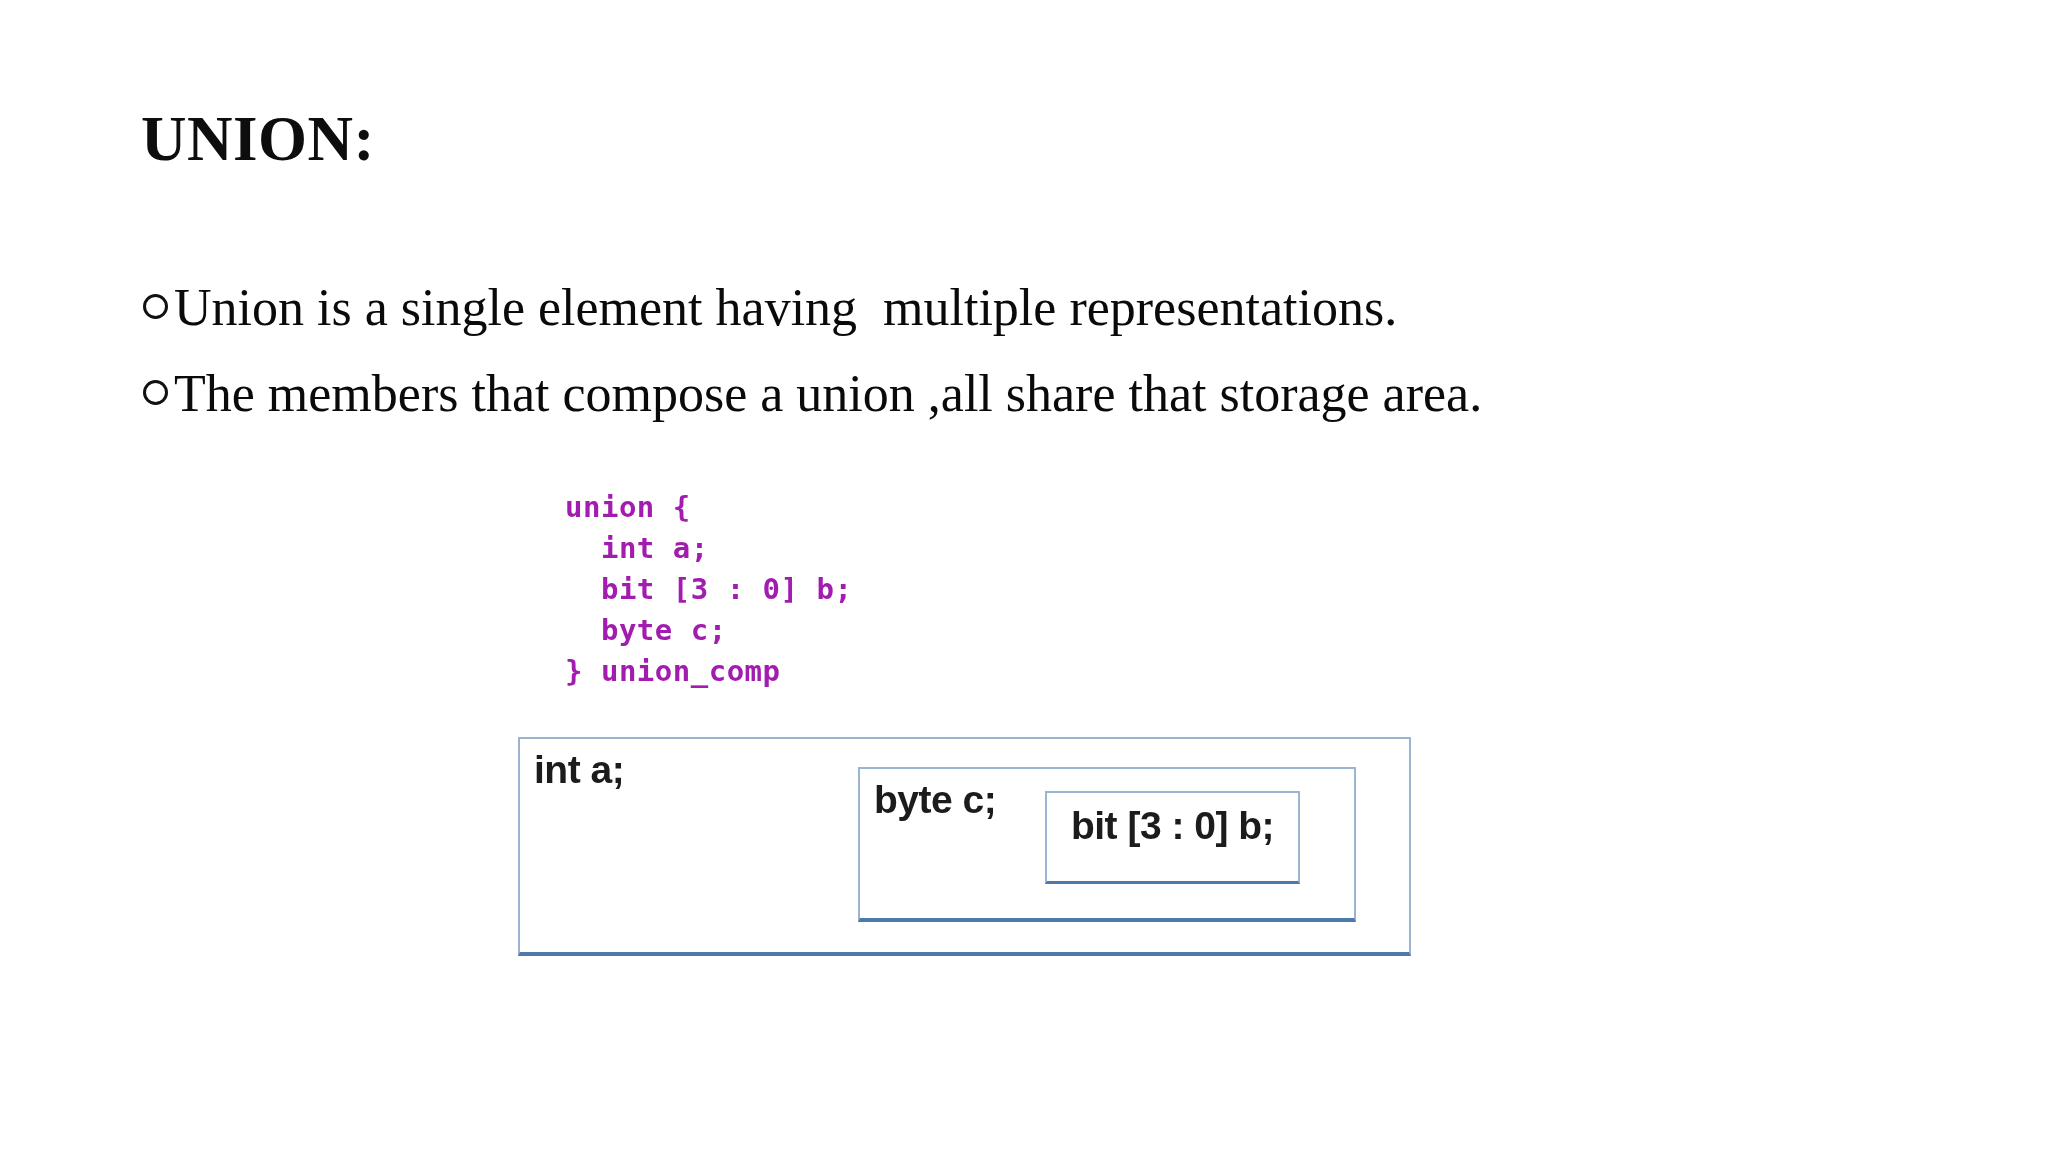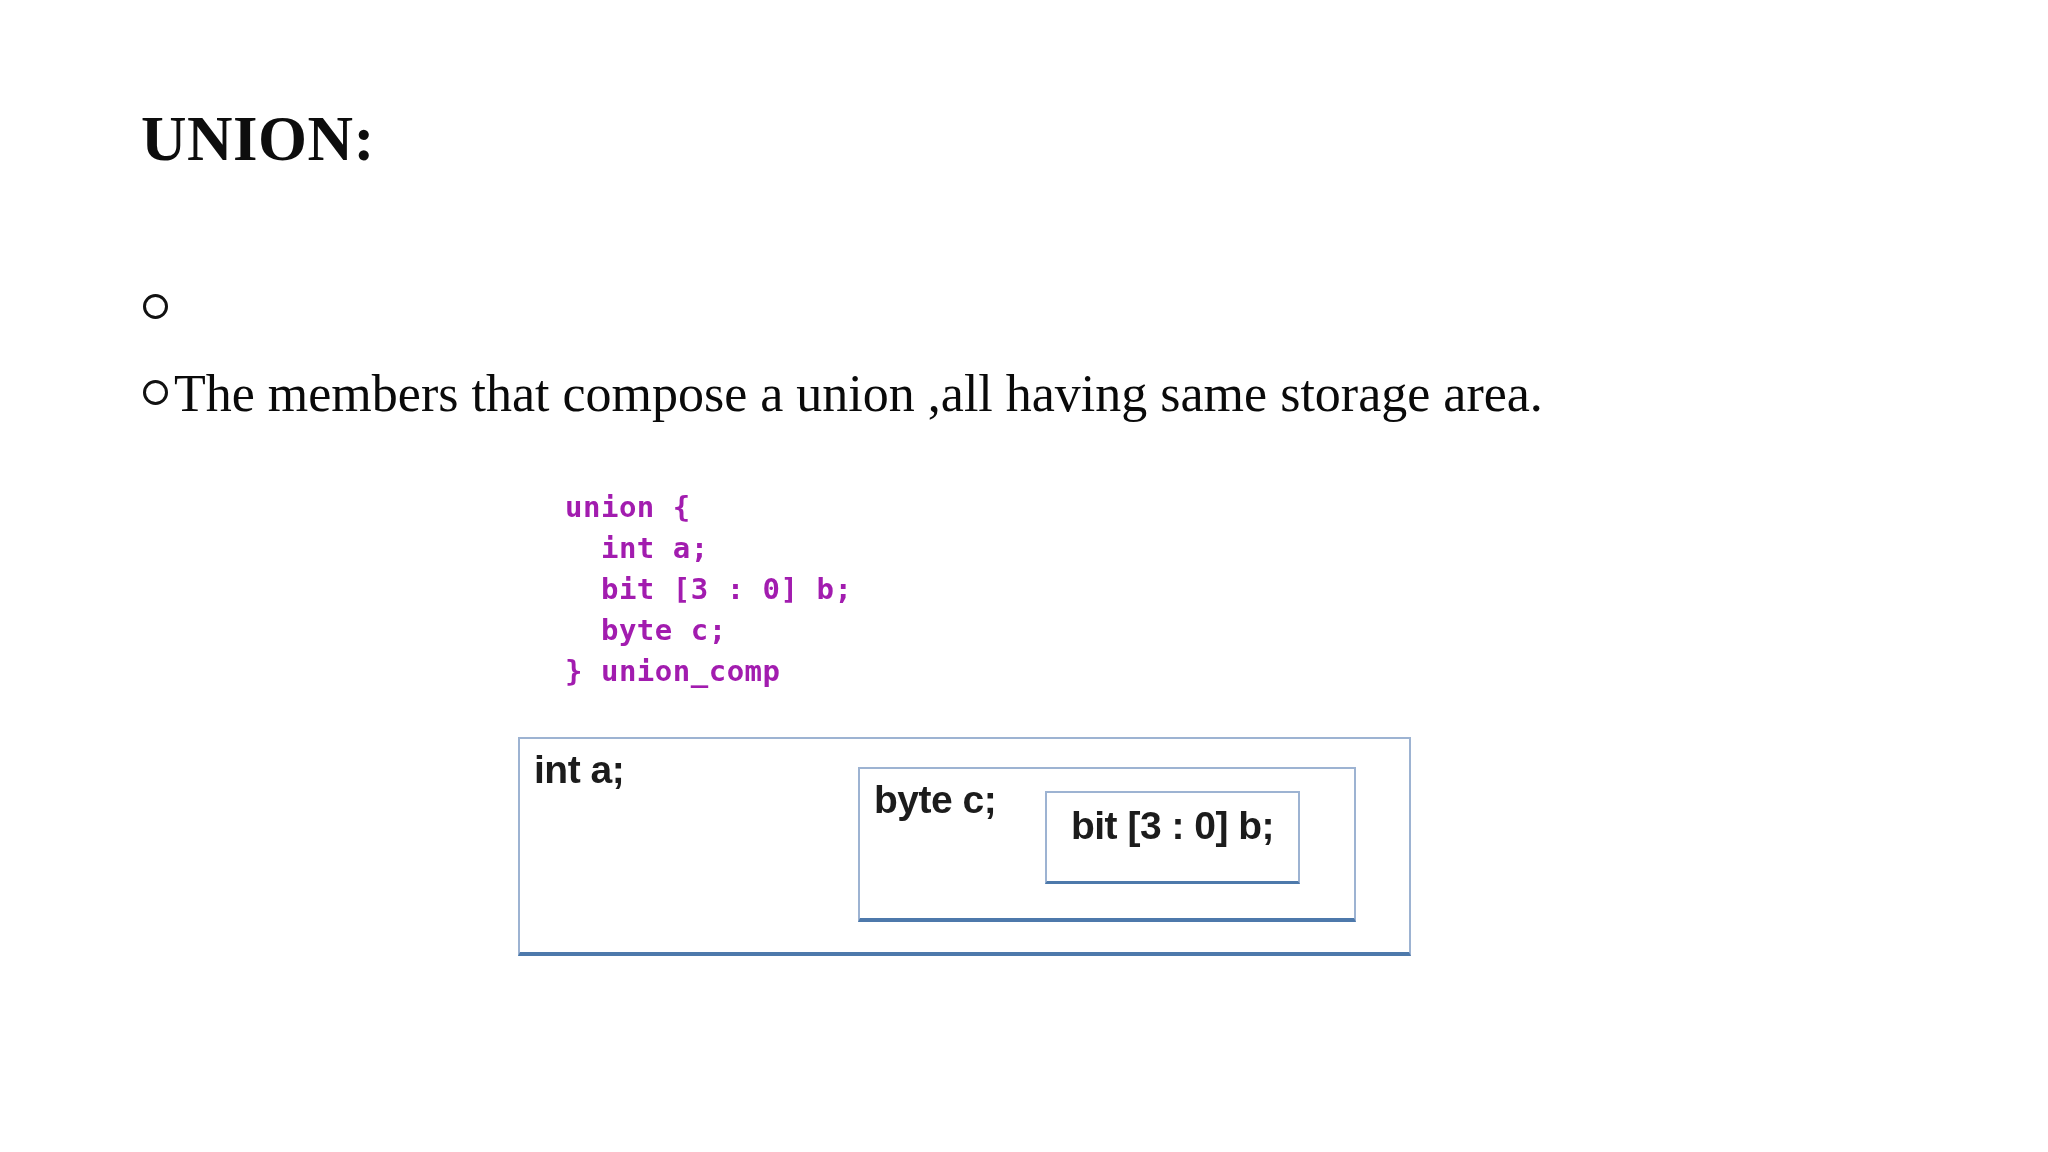--- a/index.html
+++ b/index.html
@@ -124,24 +124,25 @@
 </head>
 <body>
 
 <div class="slide">
 
   <h1 class="title">UNION:</h1>
 
   <div class="bullets">
     <div class="bullet-row">
       <span class="bullet-dot"></span>
+      <span class="bullet-text">Union is a single element having  multiple representations.</span>
     </div>
     <div class="bullet-row">
       <span class="bullet-dot"></span>
-      <span class="bullet-text">The members that compose a union ,all having same storage area.</span>
+      <span class="bullet-text">The members that compose a union ,all share that storage area.</span>
     </div>
   </div>
 
   <pre class="code-block">union {
   int a;
   bit [3 : 0] b;
   byte c;
 } union_comp</pre>
 
   <div class="dbox dbox-outer">

